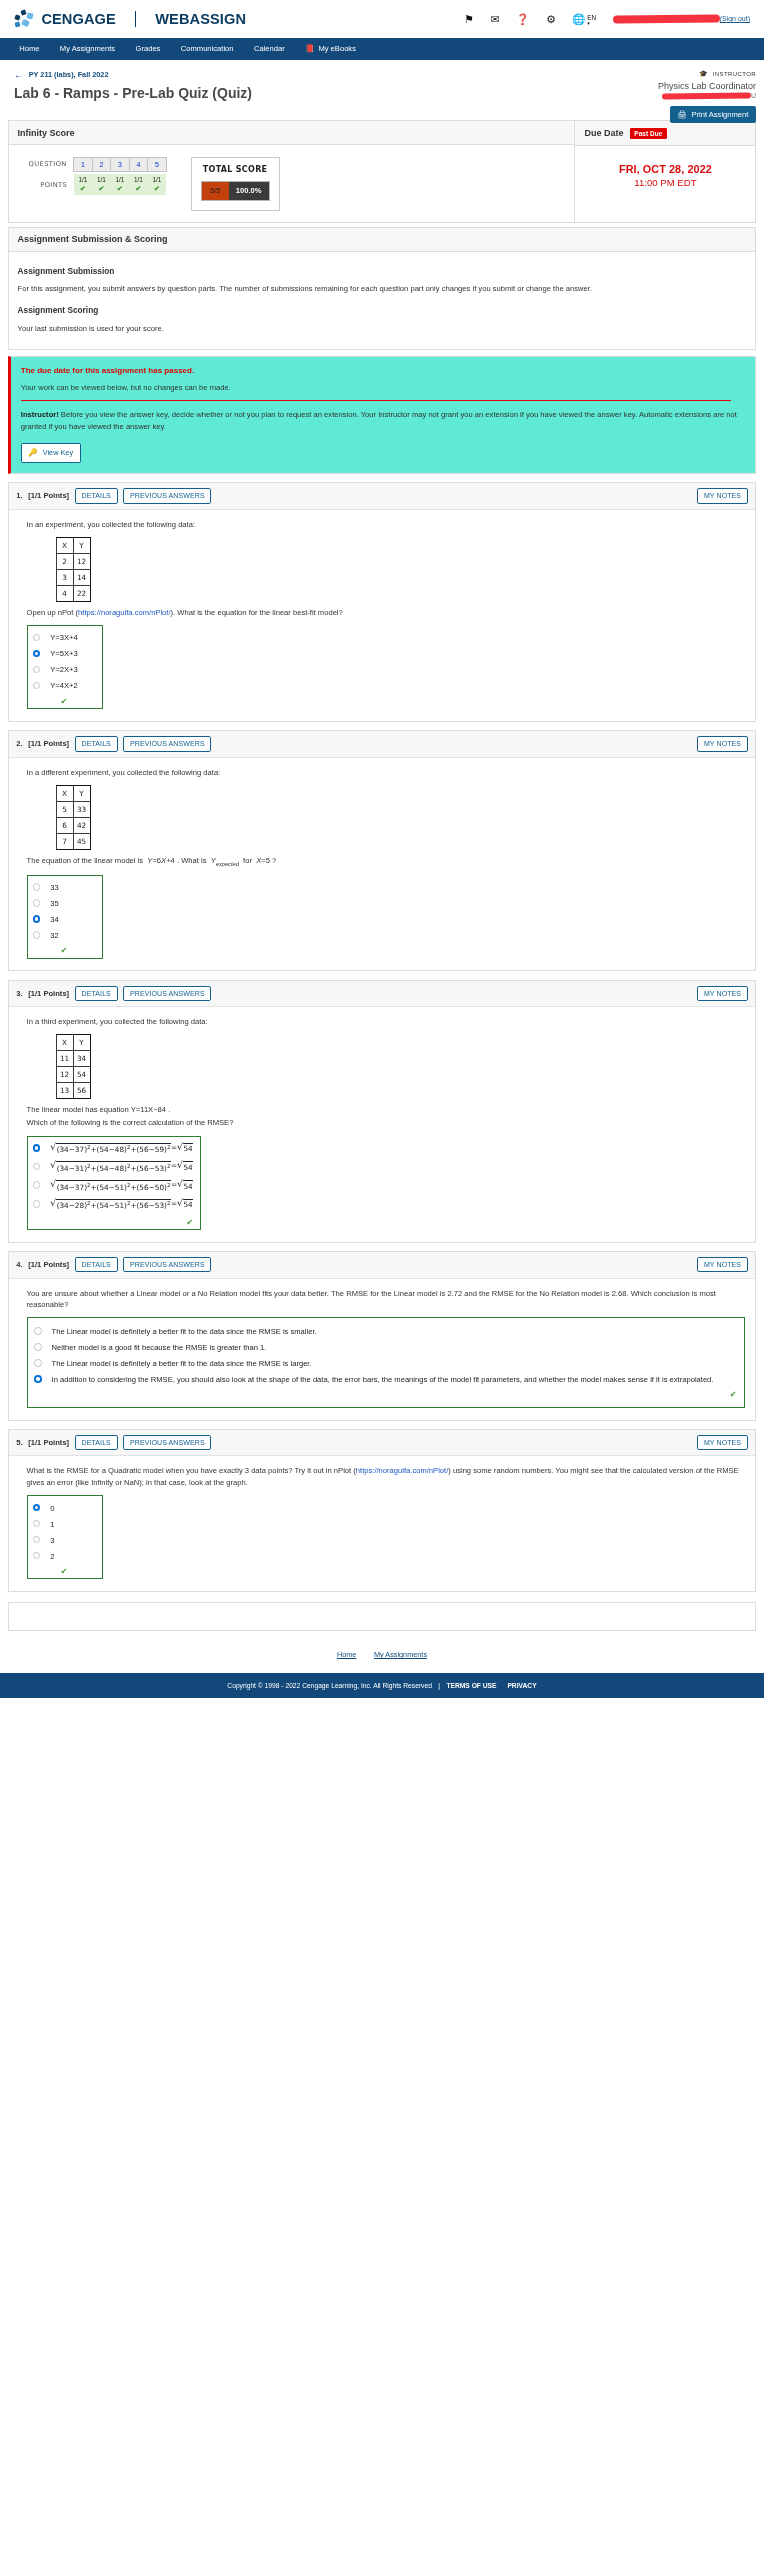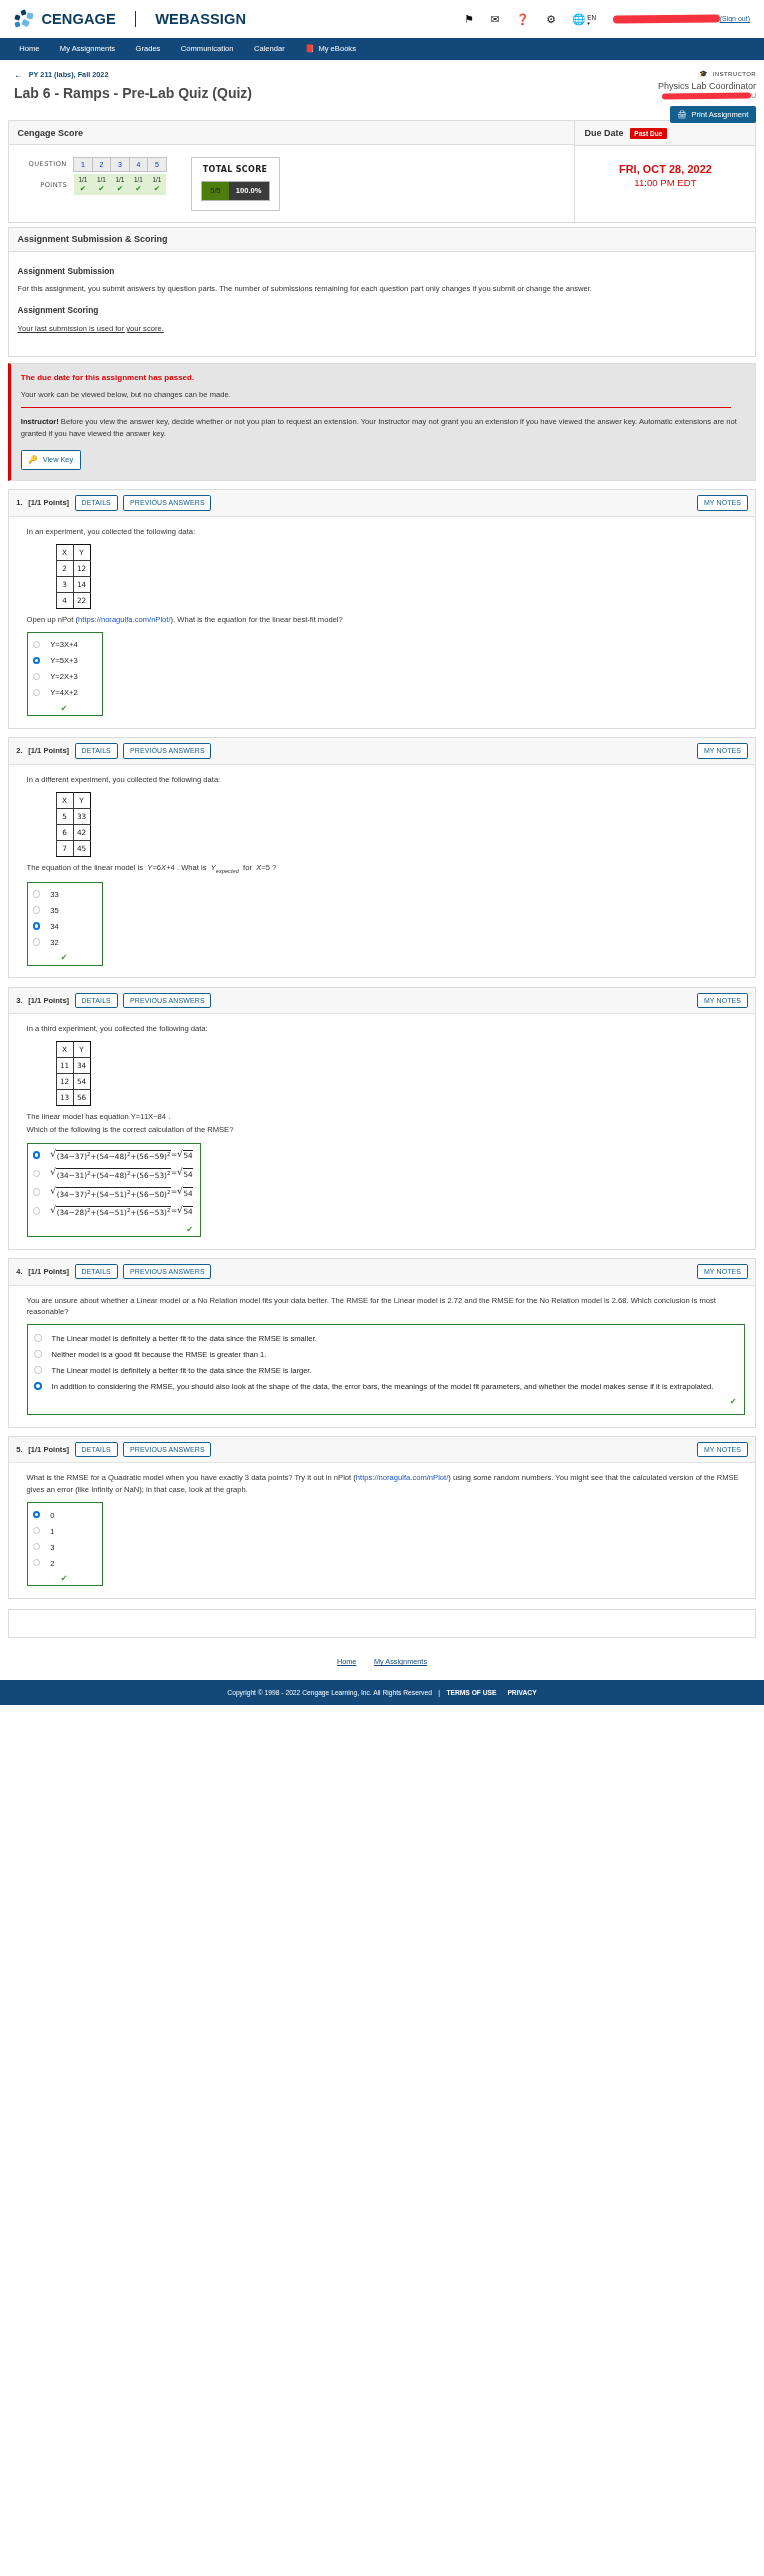--- a/index.html
+++ b/index.html
@@ -112,36 +112,36 @@
   }
   .qpts {
     width:18.5px; background:#dff0d5; font-size:6.4px; color:#222; text-align:center;
     padding:1.9px 0 2.5px 0; vertical-align:top;
   }
   .qpts .chk { color:#2e8b22; font-size:7.6px; display:block; margin-top:0.6px; }
   .totalbox { border:0.6px solid #c9c9c9; padding:7.6px 9px 9px 9px; text-align:center;}
   .total-label { font-size:8px; font-weight:bold; color:#222; letter-spacing:0.3px;
     font-family:"DejaVu Sans", sans-serif; }
   .total-row { display:flex; margin-top:6.4px; border:0.6px solid #b5b5b5; }
-  .total-frac { padding:4.5px 8.3px; font-size:7.6px; color:#222; background:#4d7c0f;font-style:italic; }
+  .total-frac { padding:4.5px 8.3px; font-size:7.6px; color:#222; background:#c2410c;font-style:italic; }
   .total-pct { padding:4.5px 7px; font-size:7.6px; font-weight:bold; color:#fff; background:#3b3b3b; }
 
   .due-body { padding:16.6px 6.4px; text-align:center; }
   .due-date { color:#d80b0b; font-size:10.8px; font-weight:bold; letter-spacing:0.1px; }
   .due-time { color:#d80b0b; font-size:9.6px; margin-top:2.5px; }
 
   
   .sub-h { font-size:8.3px; font-weight:bold; color:#333; margin:0 0 7.6px 0; }
   .sub-p { font-size:7.6px; line-height:1.55; color:#333; margin:0 0 10.2px 0; }
-  .sub-p:last-child { margin-bottom:7px;text-decoration:underline; }
+  .sub-p:last-child { margin-bottom:0; }
 
   
   .alert {
     margin:6.4px 7.6px 0 7.6px; border:0.6px solid #dcdcdc; border-left:3.2px solid #e00000;
-    background:#e5e5e5; padding:9px 10.2px 10.2px 10.2px;
+    background:#5eead4; padding:9px 10.2px 10.2px 10.2px;
   }
   .alert-title { color:#e00000; font-size:8px; font-weight:bold; margin-bottom:8.3px; }
   .alert-sub { font-size:7.6px; color:#333; margin-bottom:7.6px; }
   .alert-rule { border:none; border-top:1.3px solid #e00000; margin:0 0 8.3px 0; width:98%;}
   .alert-note { font-size:7.6px; line-height:1.6; color:#333; margin-bottom:9px; }
   .alert-note b { color:#222; }
   .viewkey-btn {
     border:1.3px solid #13608f; background:#fff; color:#13608f; font-size:7.3px;
     padding:4.5px 7px; display:inline-flex; align-items:center; gap:4.5px; cursor:pointer;
     border-radius:1.3px; font-family:inherit;
@@ -287,21 +287,21 @@
       <span>🖨</span>
       <span>Print Assignment</span>
     </button>
   </div>
 </div>
 
 <div class="panel">
   <div class="panel-split">
     <div class="panel-col-left">
       <div class="panel-head">
-        <span>Cengage Score</span>
+        <span>Infinity Score</span>
       </div>
       <div class="score-area">
         <table class="qtable">
           <tbody>
               <tr>
             <td class="rowlabel">QUESTION</td>
             <td class="qnum">1</td>
             <td class="qnum">2</td>
             <td class="qnum">3</td>
             <td class="qnum">4</td>

